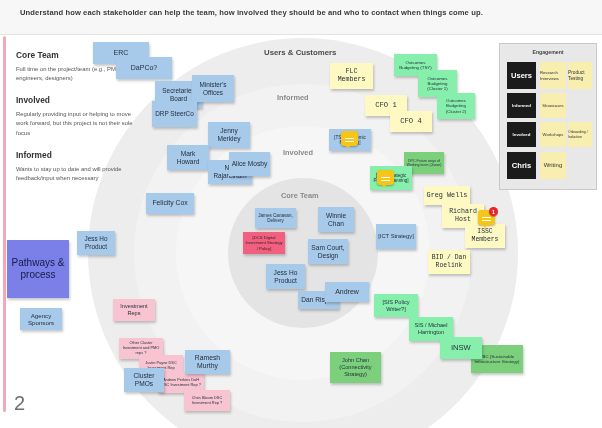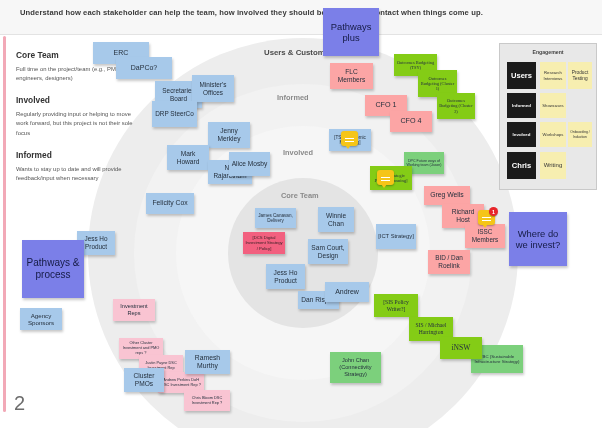--- a/index.html
+++ b/index.html
@@ -60,39 +60,39 @@
     display:flex;align-items:center;justify-content:center;
     text-align:center;
     color:#25303d;
     box-shadow:1px 1.5px 2.5px rgba(0,0,0,.22);
     padding:2px;
     line-height:1.2;
     overflow:hidden;
     word-break:break-word;
   }
   .blue{background:#a7c9ea;}
-  .green{background:#fca5a5;}
-  .yellow{background:#84cc16;font-family:Liberation Serif, serif;}
+  .green{background:#fef9c3;font-family:Liberation Mono, monospace;}
+  .yellow{background:#86efac;}
   .pink{background:#f9c4d2;}
   .rose{background:#f2607f;color:#3a2026;}
   .mint{background:#7cd07c;}
   .purple{background:#7b7fe8;color:#151b45;}
 
   
   .panel{
     position:absolute;left:499px;top:43px;width:96px;height:145px;
     background:#e8e8e8;border:1px solid #c9c9c9;
   }
   .panel-title{
     position:absolute;left:0;top:5px;width:96px;text-align:center;
     font-size:5.2px;font-weight:bold;color:#444;
   }
   .chip{
     position:absolute;box-sizing:border-box;
-    display:flex;align-items:center;justify-content:center;text-align:center;
+    display:flex;align-items:center;justify-content:center;text-align:left;
     line-height:1.2;overflow:hidden;
   }
   .chip-dark{background:#1b1b1b;color:#fff;font-weight:bold;}
   .chip-cream{background:#f7eeb0;color:#333;}
 
   
   .bubble{
     position:absolute;width:17px;height:15px;background:#f5c518;
     border-radius:3px;box-shadow:0 1px 2px rgba(0,0,0,.3);
     display:flex;align-items:center;justify-content:center;
@@ -193,23 +193,21 @@
 
   <div class="note pink" style="left:113px;top:299px;width:42px;height:22px;font-size:5.6px;">Investment Reps</div>
   <div class="note pink" style="left:119px;top:338px;width:44px;height:21px;font-size:3.9px;">Other Cluster Investment and PMO reps ?</div>
   <div class="note pink" style="left:139px;top:355px;width:44px;height:21px;font-size:3.9px;">Justin Payne DSC Investment Rep</div>
   <div class="note pink" style="left:158px;top:372px;width:46px;height:21px;font-size:3.9px;">Andrew Perkins DoH DSC Investment Rep ?</div>
   <div class="note pink" style="left:184px;top:390px;width:46px;height:21px;font-size:3.9px;">Chris Bloom DSC Investment Rep ?</div>
 
   <div class="note blue" style="left:124px;top:368px;width:40px;height:24px;font-size:6.6px;">Cluster PMOs</div>
   <div class="note blue" style="left:185px;top:350px;width:45px;height:24px;font-size:6.8px;">Ramesh Murthy</div>
 
-  <div class="note purple" style="left:323px;top:8px;width:56px;height:48px;font-size:9.4px;">Pathways plus</div>
-  <div class="note purple" style="left:22px;top:240px;width:62px;height:58px;font-size:10px;">Pathways &amp; process</div>
-  <div class="note purple" style="left:509px;top:212px;width:58px;height:54px;font-size:9.4px;">Where do we invest?</div>
+  <div class="note purple" style="left:7px;top:240px;width:62px;height:58px;font-size:10px;">Pathways &amp; process</div>
 
   <div class="bubble" style="left:341px;top:131px;">
       <span></span>
     </div>
   <div class="bubble" style="left:377px;top:170px;">
       <span></span>
     </div>
   <div class="bubble" style="left:478px;top:210px;">
       <span></span>
     </div>

